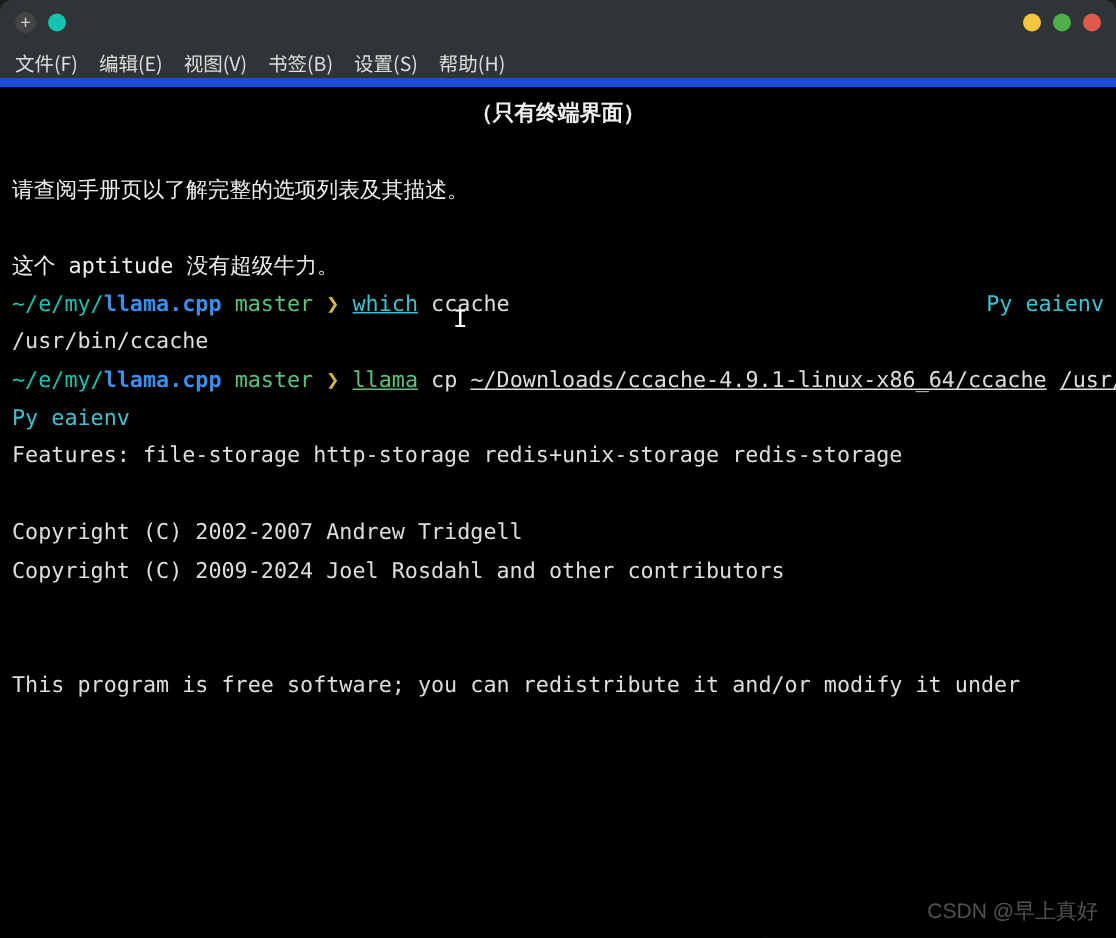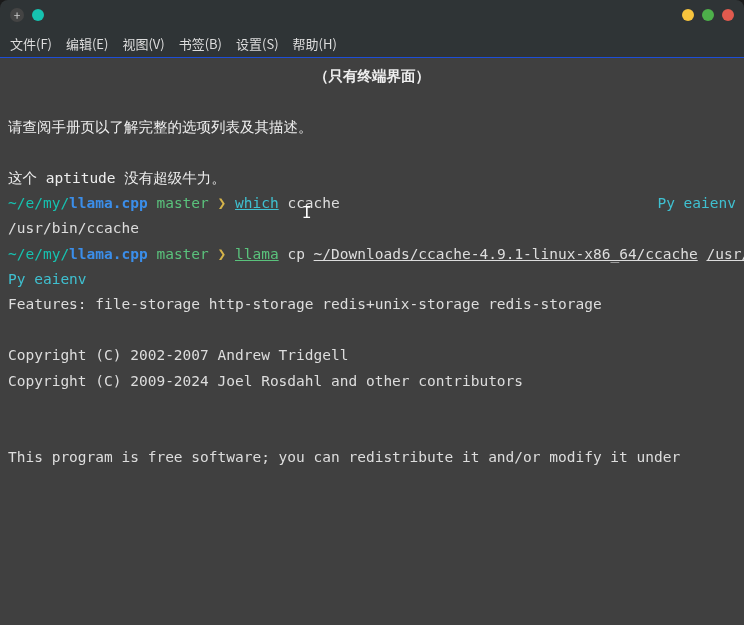--- a/index.html
+++ b/index.html
@@ -26,27 +26,27 @@
   .title-text { font-size:13px; color:#ddd; text-align:center; flex:1; }
   .menubar {
     height:28px;
     background:#2f3436;
     display:flex;
     align-items:center;
     padding:0 10px;
     gap:14px;
     font-size:13px;
     color:#ddd;
-    border-bottom:1px solid #1d4ed8;
+    border-bottom:6px solid #1d4ed8;
   }
   .menubar span { cursor:default; }
   .term {
     width:744px;
     height:567px;
-    background:#404040;
+    background:#000000;
     padding:6px 8px;
     font-family:"DejaVu Sans Mono","Noto Sans Mono",Consolas,monospace;
     font-size:14.5px;
     line-height:1.75;
     position:relative;
     overflow:hidden;
   }
   .center { text-align:center; color:#eee; font-weight:bold; }
   .cn { color:#eee; }
   .prompt { white-space:pre; }
@@ -119,13 +119,14 @@
   </div>
   <div class="white">Features: file-storage http-storage redis+unix-storage redis-storage</div>
   <div>&nbsp;</div>
   <div class="white">Copyright (C) 2002-2007 Andrew Tridgell</div>
   <div class="white">Copyright (C) 2009-2024 Joel Rosdahl and other contributors</div>
   <div>&nbsp;</div>
   <div>&nbsp;</div>
   <div class="white">This program is free software; you can redistribute it and/or modify it under</div>
 
   <span class="cursor-i">𝙸</span>
+  <div class="watermark">CSDN @早上真好</div>
 </div>
 
 </body></html>

